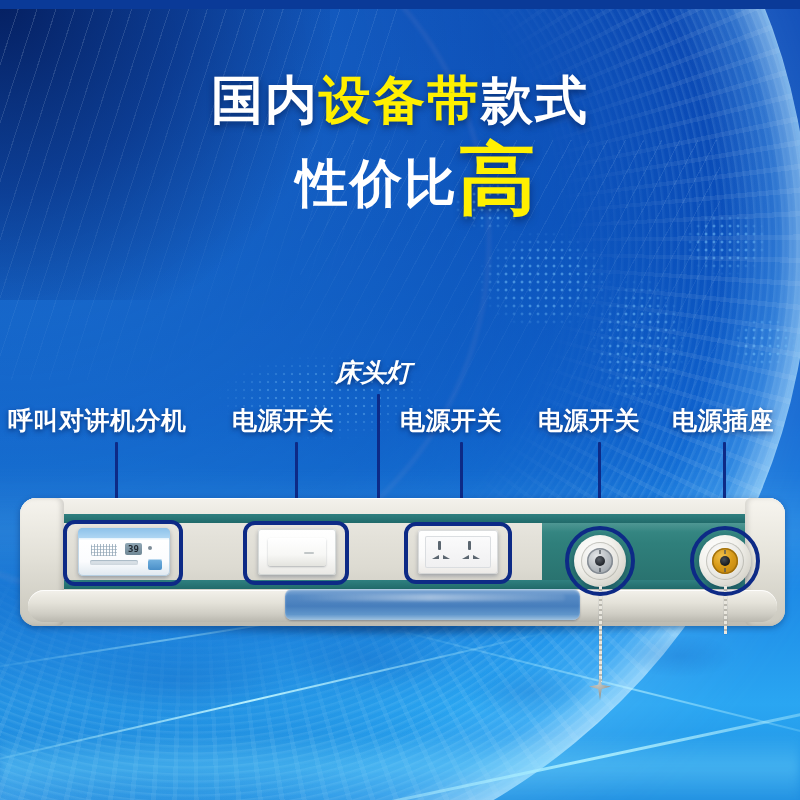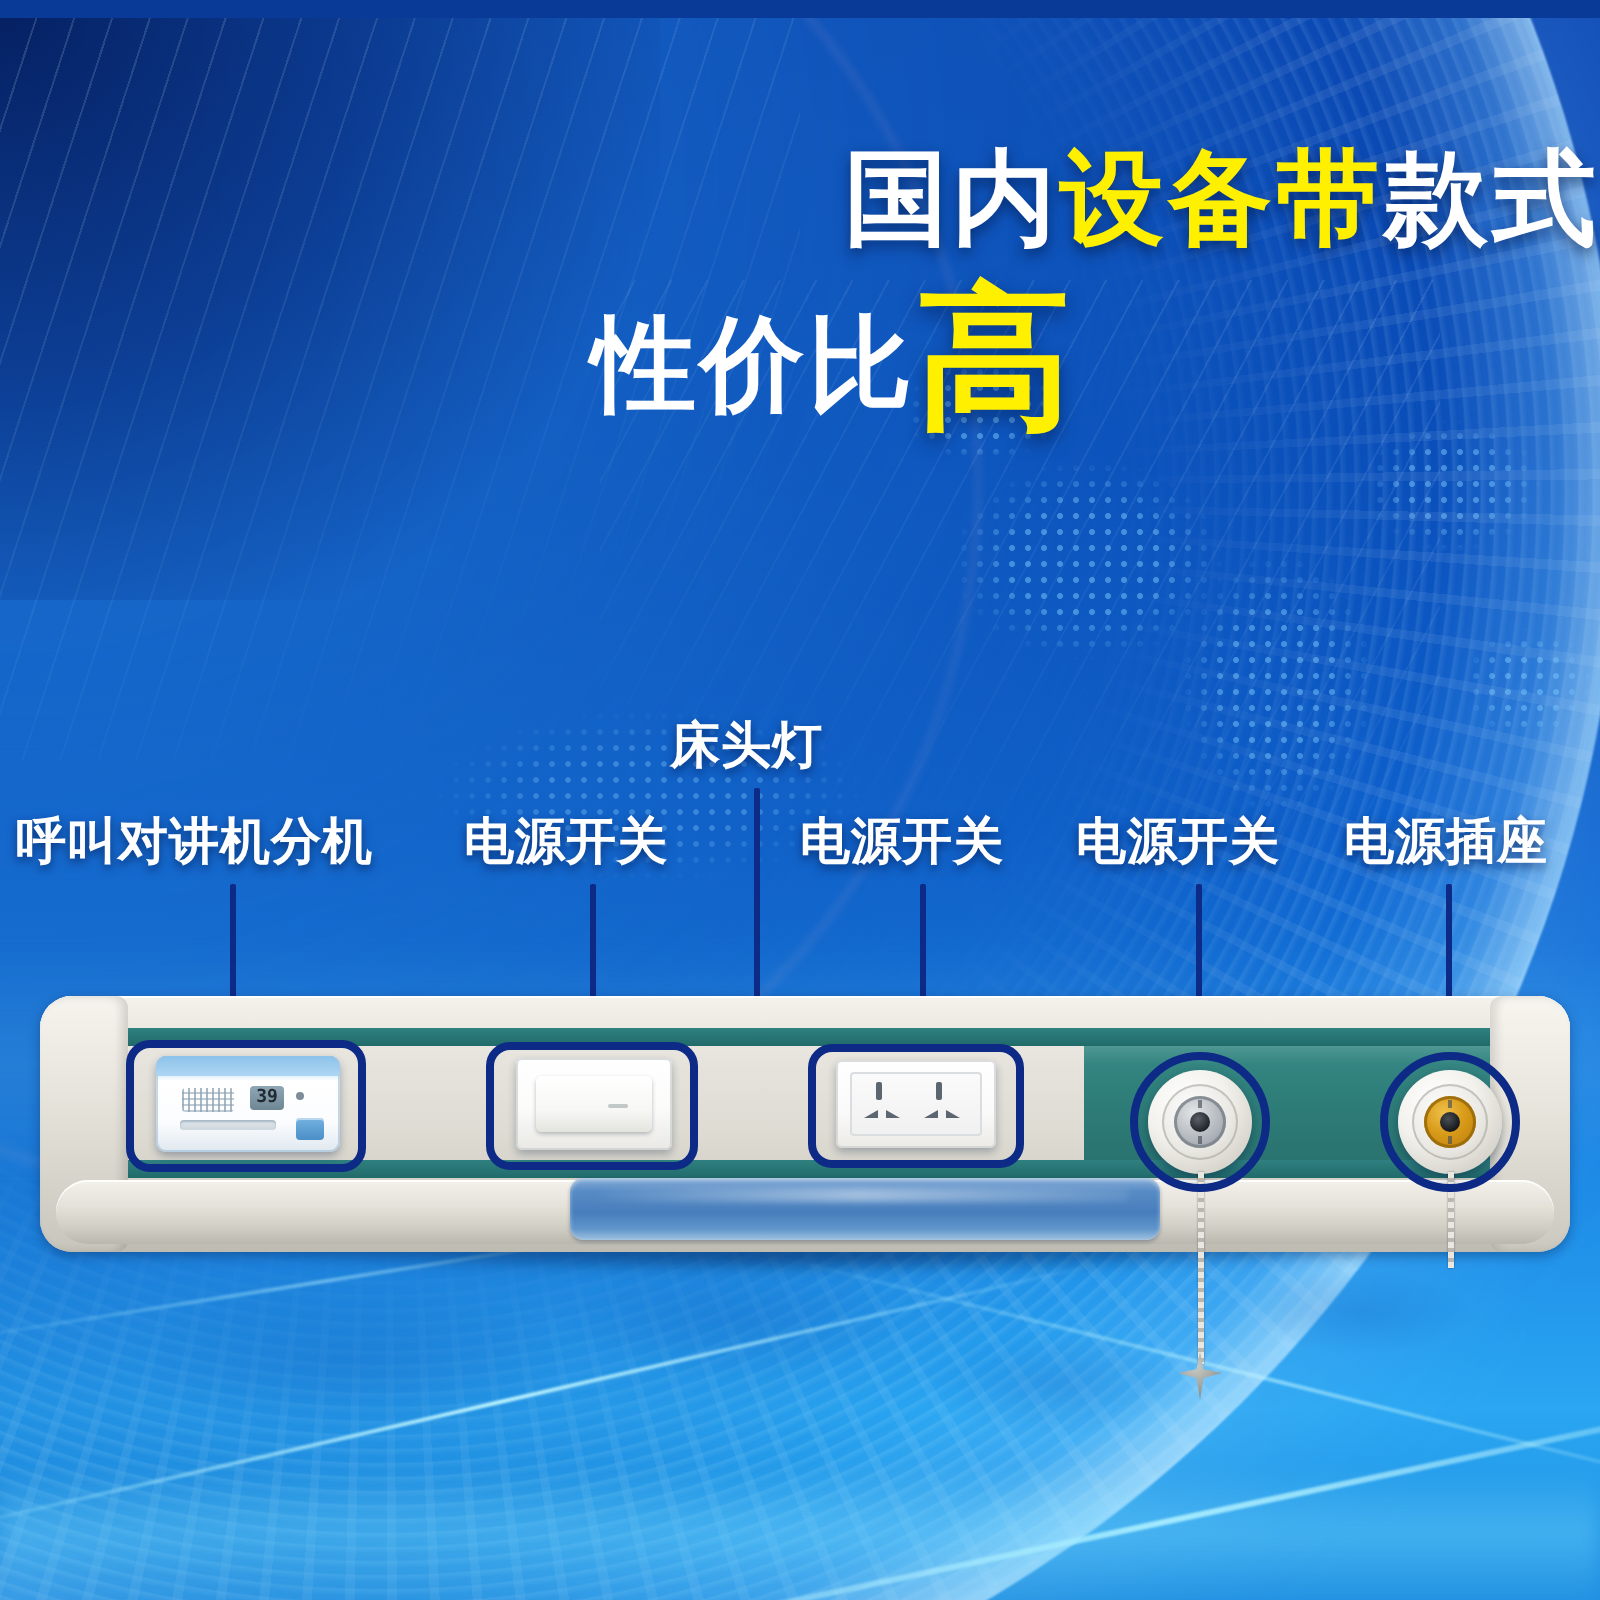--- a/index.html
+++ b/index.html
@@ -85,35 +85,35 @@
   .streak.s1{left:-60px;top:700px;width:620px;transform:rotate(-13deg);}
   .streak.s2{left:200px;top:760px;width:760px;transform:rotate(-12deg);height:3px;}
   .streak.s3{left:380px;top:690px;width:520px;transform:rotate(14deg);opacity:.6;}
   .streak.s4{left:-40px;top:640px;width:400px;transform:rotate(-9deg);opacity:.45;}
   .bottom-glow{position:absolute;left:0;top:735px;width:800px;height:70px;
     background:linear-gradient(180deg, rgba(110,215,255,0) 0%, rgba(120,220,255,.38) 45%, rgba(40,150,230,.1) 100%);filter:blur(5px);}
   .mid-glow{position:absolute;left:-120px;top:470px;width:1040px;height:120px;
     background:linear-gradient(180deg,rgba(120,215,255,0),rgba(150,225,255,.22),rgba(120,215,255,0));filter:blur(8px);opacity:.55;}
 
   
-  .headline{position:absolute;left:0;top:74px;width:800px;text-align:right;}
+  .headline{position:absolute;left:0;top:74px;width:800px;text-align:center;}
   .hl-line1{font-size:52px;font-weight:bold;letter-spacing:2px;line-height:1;
     text-shadow:0 3px 7px rgba(0,18,60,.55);}
   .hl-line2{margin-top:22px;font-size:52px;font-weight:bold;letter-spacing:2px;line-height:1;
     display:flex;justify-content:center;align-items:center;padding-left:34px;}
   .w{color:#ffffff;}
   .y{color:#fff000;}
   .hl-big{font-size:78px;font-weight:bold;color:#fff000;line-height:.9;
     text-shadow:0 4px 9px rgba(0,16,60,.5);position:relative;top:-4px;}
 
   
   .labels{position:absolute;left:0;top:404px;width:800px;height:48px;}
   .lbl{position:absolute;color:#ffffff;font-weight:bold;font-size:25px;white-space:nowrap;
     letter-spacing:.5px;text-shadow:0 2px 5px rgba(0,20,70,.6);}
-  .lbl.raised{top:-48px;}
+  .lbl.raised{top:-48px;font-style:italic;}
   .leader{position:absolute;width:3px;background:#0d2a86;border-radius:1px;}
 
   
   .panel-wrap{position:absolute;left:20px;top:498px;width:765px;height:140px;}
   .panel-shadow{position:absolute;left:14px;top:120px;width:735px;height:22px;
     background:radial-gradient(ellipse 50% 50% at 50% 50%, rgba(2,24,70,.45), rgba(2,24,70,0) 72%);filter:blur(3px);}
 
   
   .panel{position:absolute;left:0;top:0;width:765px;height:128px;border-radius:16px;
     background:linear-gradient(180deg,#f4f2ec 0%,#e9e7df 16%,#dedcd3 40%,#d2d0c7 62%,#c9c7be 80%,#bdbbb2 100%);

